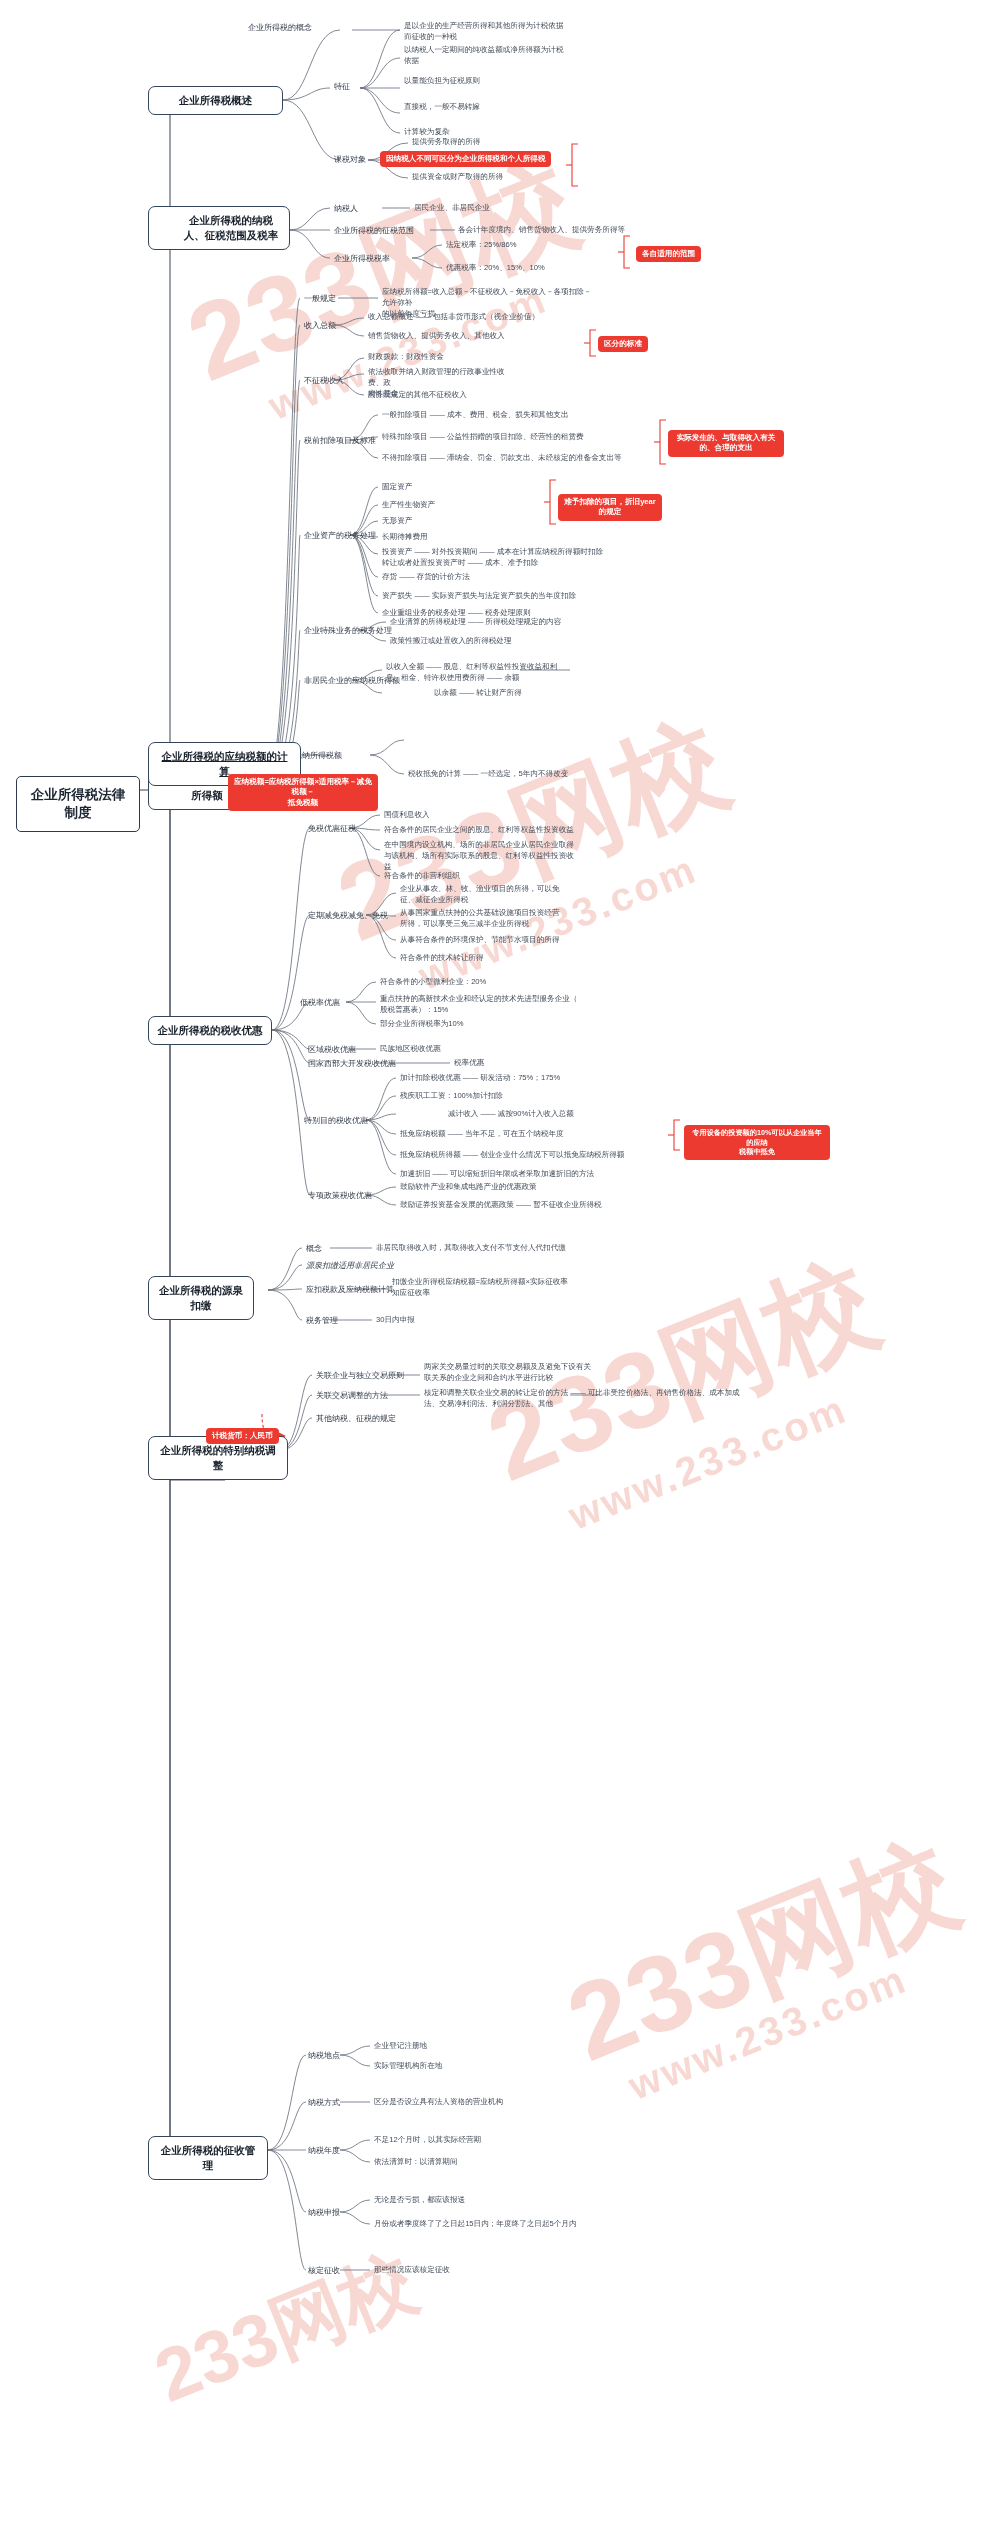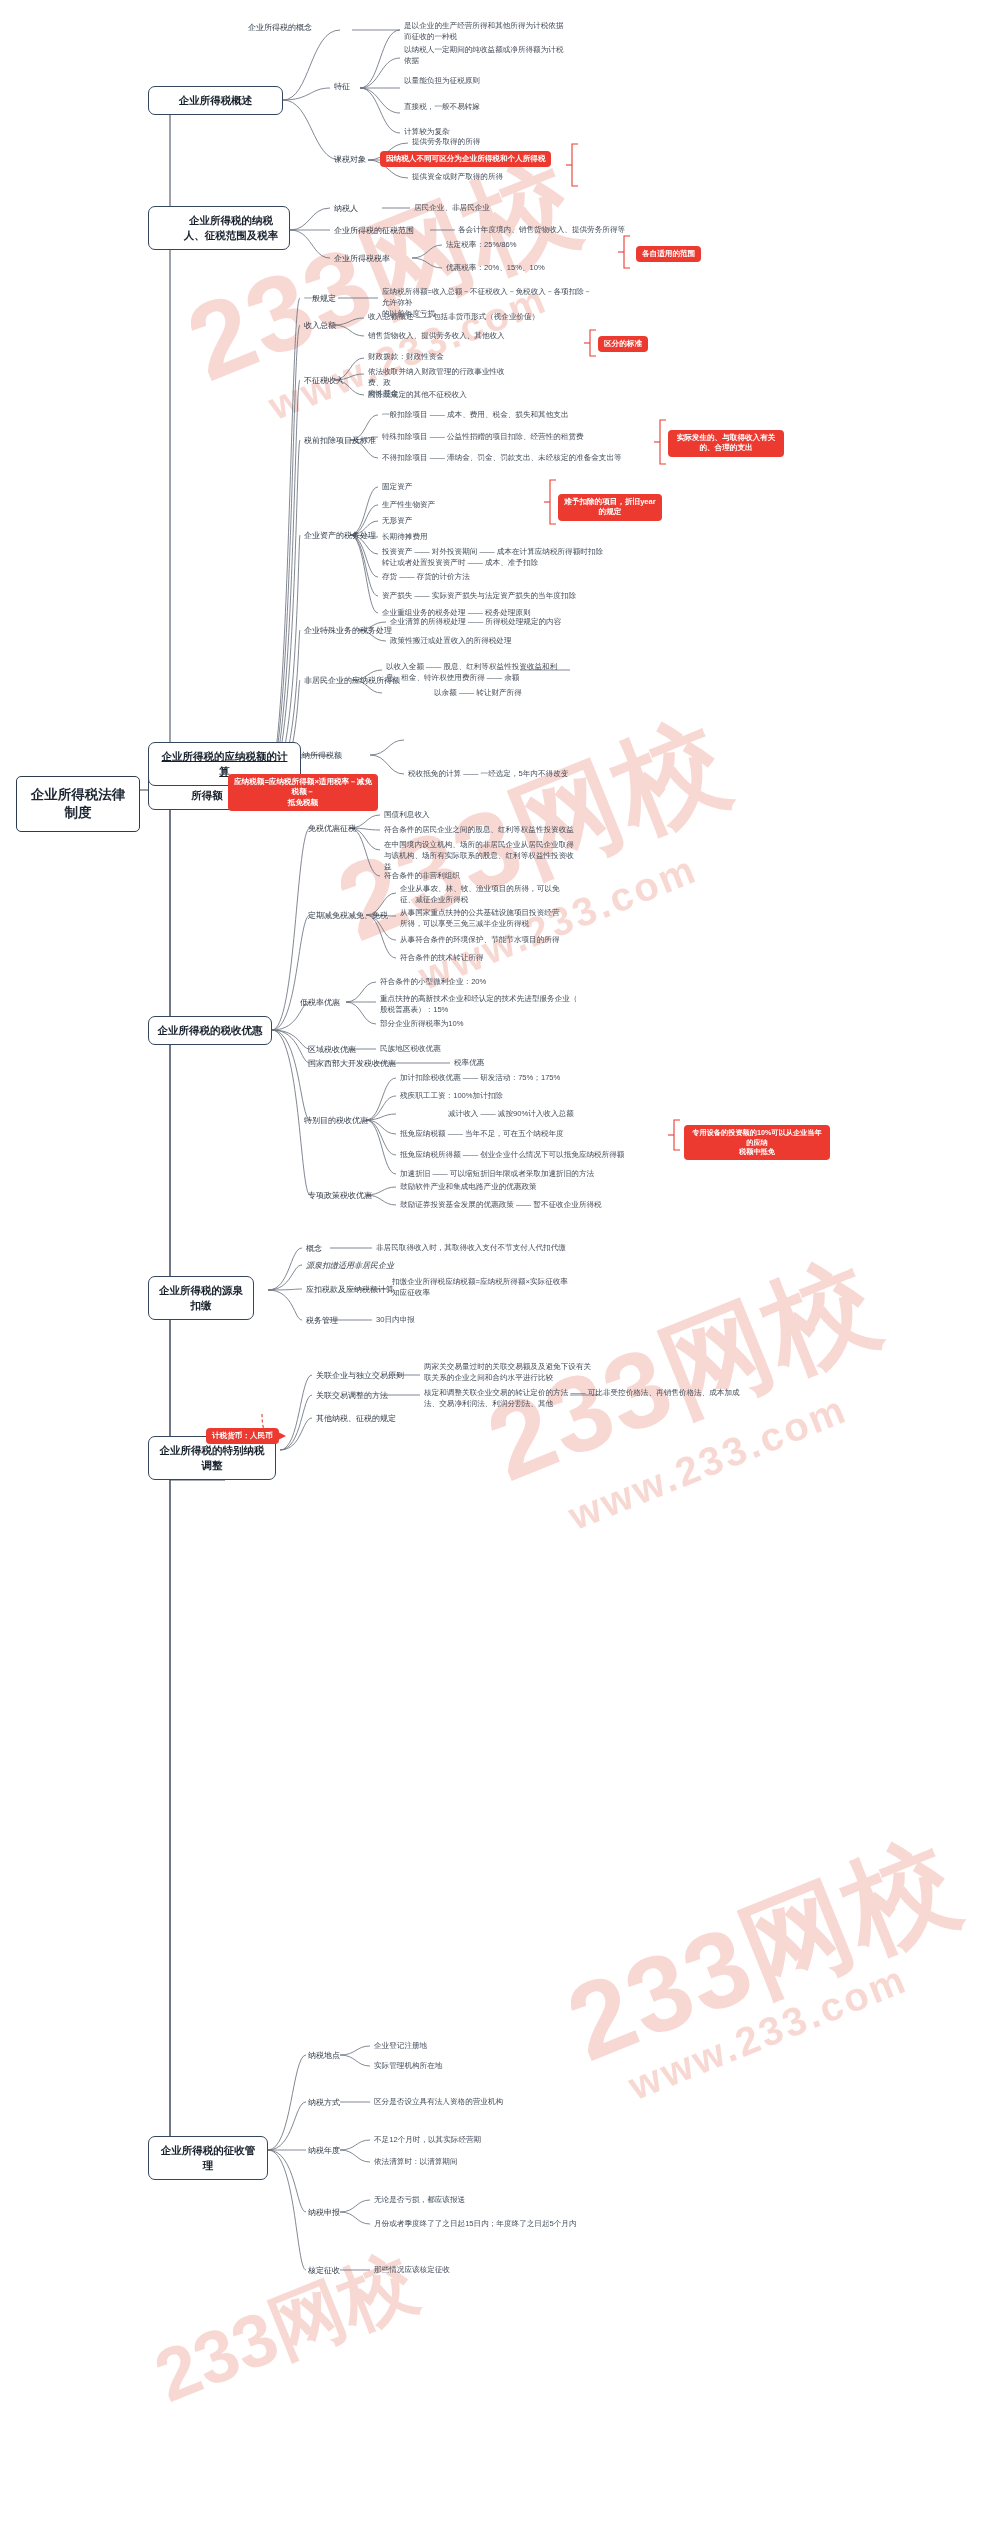--- a/index.html
+++ b/index.html
@@ -362,21 +362,21 @@
 
   <div class="node lv2" style="left:306px; top:1260px;font-style:italic;">源泉扣缴适用非居民企业</div>
 
   <div class="node lv2" style="left:306px; top:1284px;">应扣税款及应纳税额计算</div>
   <div class="node lv3" style="left:392px; top:1277px; width:190px;">扣缴企业所得税应纳税额=应纳税所得额×实际征收率
 知应征收率</div>
 
   <div class="node lv2" style="left:306px; top:1315px;">税务管理</div>
   <div class="node lv3" style="left:376px; top:1315px;">30日内申报</div>
 
-  <div class="topic" style="left:148px; top:1436px; width:128px;">企业所得税的特别纳税调整</div>
+  <div class="topic" style="left:148px; top:1436px; width:140px;">企业所得税的特别纳税调整</div>
 
   <div class="node lv2" style="left:316px; top:1370px;">关联企业与独立交易原则</div>
   <div class="node lv3" style="left:424px; top:1362px; width:190px;">两家关交易量过时的关联交易额及及避免下设有关
 联关系的企业之间和合约水平进行比较</div>
 
   <div class="node lv2" style="left:316px; top:1390px;">关联交易调整的方法</div>
   <div class="node lv3" style="left:424px; top:1388px; width:320px;">核定和调整关联企业交易的转让定价的方法 —— 可比非受控价格法、再销售价格法、成本加成
 法、交易净利润法、利润分割法、其他</div>
 
   <div class="node lv2" style="left:316px; top:1413px;">其他纳税、征税的规定</div>

